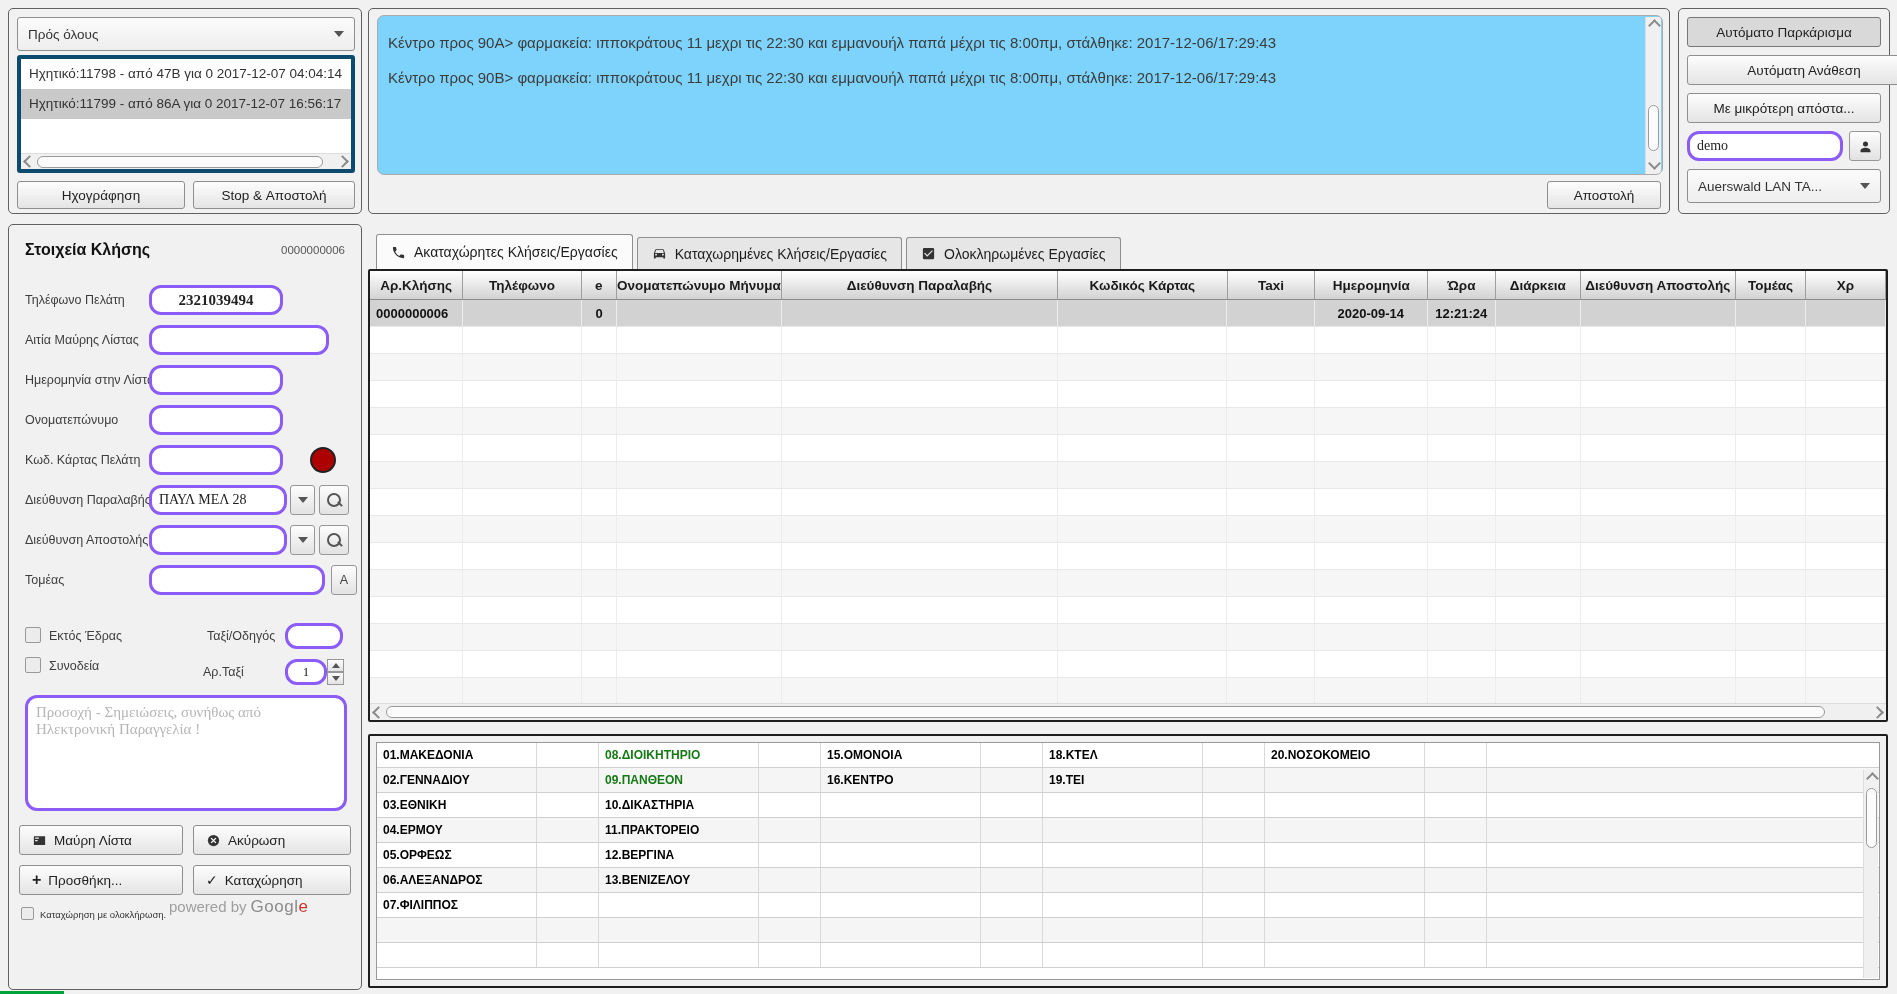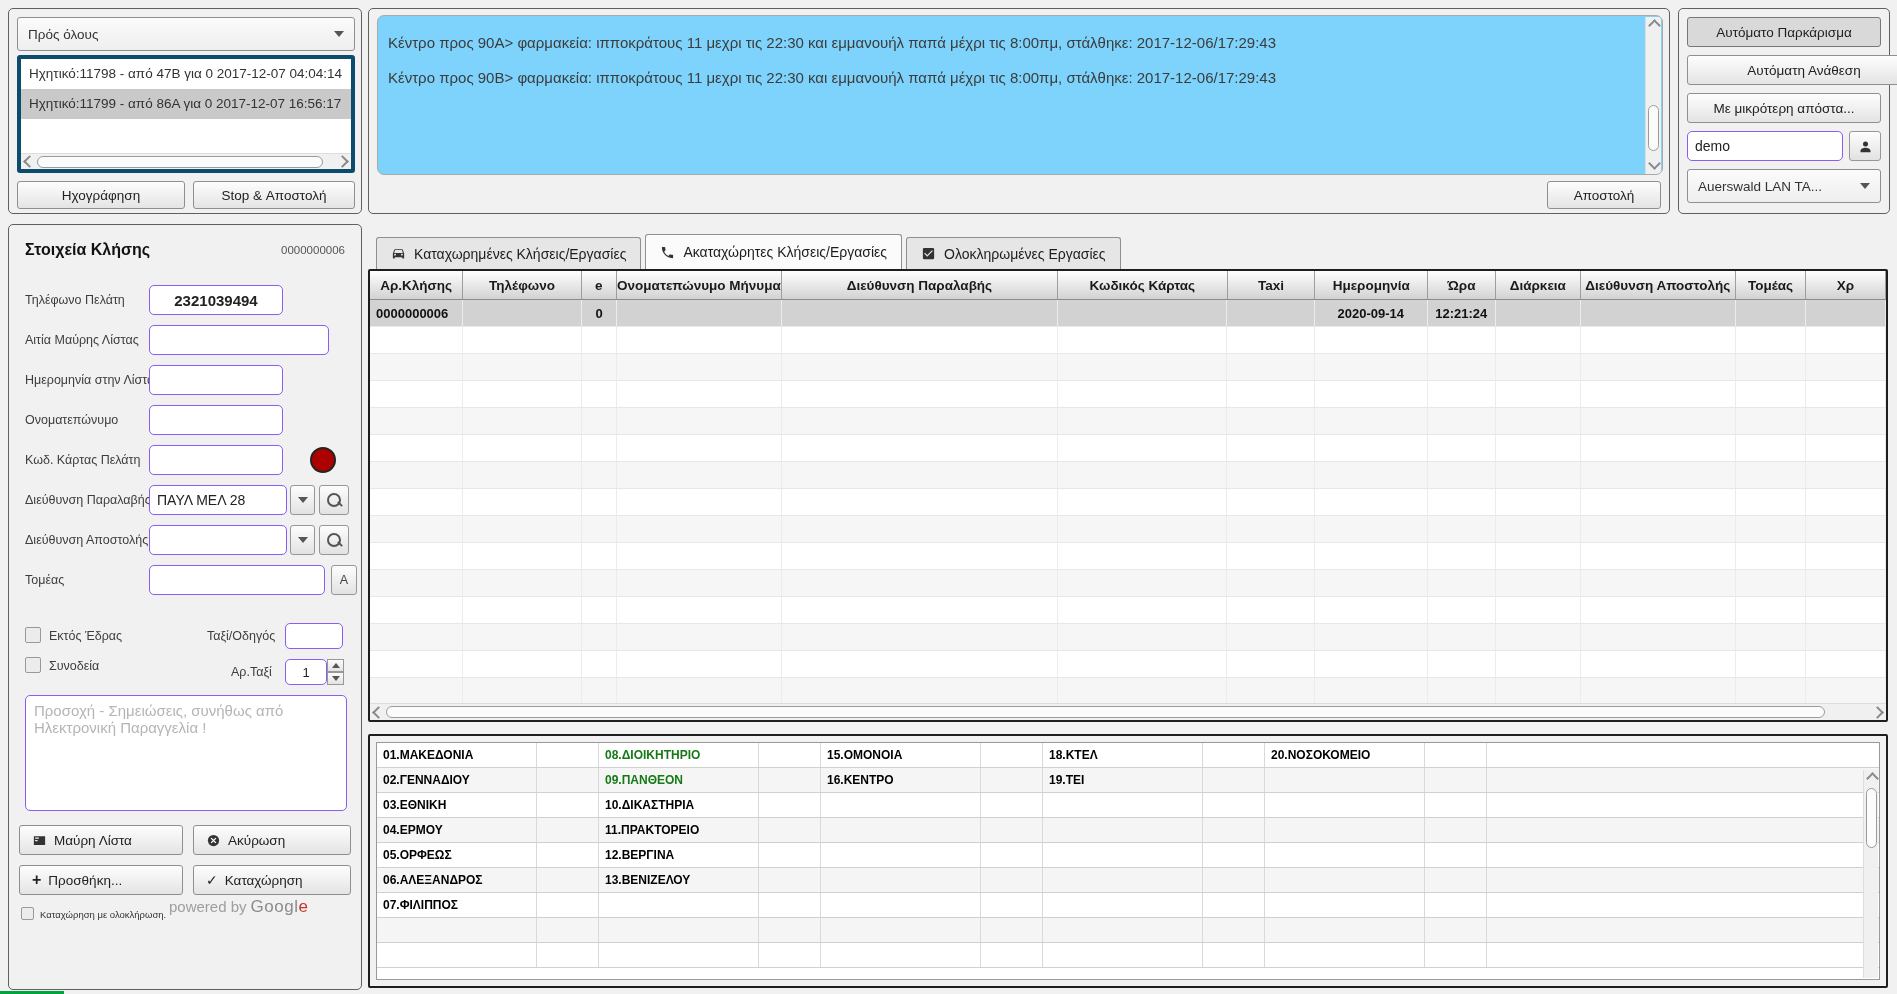--- a/index.html
+++ b/index.html
@@ -3,22 +3,22 @@
 <meta charset="utf-8">
 <style>
   html,body{margin:0;padding:0;background:#e9e9e9;}
   #app{position:relative;width:1897px;height:994px;background:#f1f1f1;overflow:hidden;
        font-family:"Liberation Sans","DejaVu Sans",sans-serif;color:#222;}
   .panel{position:absolute;border:1px solid #606060;border-radius:5px;background:#f1f1f1;box-sizing:border-box;}
   .btn{position:absolute;display:flex;align-items:center;justify-content:center;gap:7px;
        background:linear-gradient(#fdfdfd,#e4e4e4);border:1px solid #8f8f8f;border-radius:3px;
        font-size:13.5px;color:#222;box-sizing:border-box;cursor:default;}
   .btn.pressed{background:#d9d9d9;border-color:#777;}
-  .input{position:absolute;background:#fff;border:1px solid #8b5cf6;border-radius:5px;box-sizing:border-box;
-         font-family:Liberation Sans, sans-serif;font-size:13px;color:#222;padding:0 7px;outline:none;}
+  .input{position:absolute;background:#fff;border:3px solid #8b5cf6;border-radius:12px;box-sizing:border-box;
+         font-family:Liberation Serif, serif;font-size:13px;color:#222;padding:0 7px;outline:none;}
   input.input::placeholder,textarea.input::placeholder{color:#b5b5b5;}
   .selectbox{position:absolute;display:flex;align-items:center;background:linear-gradient(#fbfbfb,#eee);
          border:1px solid #8f8f8f;border-radius:3px;box-sizing:border-box;font-size:13.5px;color:#333;padding:16px 10px;}
   .selectbox .txt{flex:1;overflow:hidden;white-space:nowrap;}
   .arrow-down{width:0;height:0;border-left:5px solid transparent;border-right:5px solid transparent;border-top:6px solid #555;}
   .chev{display:inline-block;width:7px;height:7px;border-right:2px solid #8a8a8a;border-bottom:2px solid #8a8a8a;}
   .chev.left{transform:rotate(135deg);} .chev.right{transform:rotate(-45deg);}
   .chev.up{transform:rotate(-135deg);} .chev.down{transform:rotate(45deg);}
   .label{position:absolute;font-size:12.5px;color:#3d3d3d;white-space:nowrap;}
   .checkbox{position:absolute;width:16px;height:16px;background:#ececec;border:1px solid #999;border-radius:2px;box-sizing:border-box;}
@@ -216,21 +216,21 @@
     </div>
 
     <div class="checkbox" style="left:16px;top:402px;"></div>
     <div class="label" style="left:40px;top:404px;">Εκτός Έδρας</div>
     <div class="checkbox" style="left:16px;top:432px;"></div>
     <div class="label" style="left:40px;top:434px;">Συνοδεία</div>
 
     <div class="label" style="left:198px;top:404px;">Ταξί/Οδηγός</div>
     <input class="input" style="left: 276px; top: 398px; width: 58px; height: 26px;">
 
-    <div class="label" style="left:222px;top:440px;">Αρ.Ταξί</div>
+    <div class="label" style="left:194px;top:440px;">Αρ.Ταξί</div>
     <input class="input" style="left: 276px; top: 434px; width: 42px; height: 26px; text-align: center;" value="1">
     <div class="spin" style="left:318px;top:434px;height:26px;">
       <div>
           <span class="tri-up"></span>
         </div>
       <div>
           <span class="tri-dn"></span>
         </div>
     </div>
 
@@ -261,31 +261,31 @@
     <div class="checkbox" style="left:12px;top:682px;width:13px;height:13px;"></div>
     <div class="label small-check-label" style="left:31px;top:684px;">Καταχώρηση με ολοκλήρωση.</div>
 
     <div style="position:absolute;left:160px;top:672px;display:flex;align-items:baseline;gap:4px;">
       <span style="font-size:15px;color:#9e9e9e;">powered by</span>
       <span class="google"><span>G</span><span>o</span><span>o</span><span>g</span><span>l</span><span>e</span></span>
     </div>
   </div>
 
   <div class="tabs">
+    <div class="tab active">
+      <svg class="ic" viewBox="0 0 24 24">
+          <path d="M6.6 10.8c1.5 2.9 3.8 5.2 6.7 6.7l2.2-2.2c.3-.3.7-.4 1-.2 1.1.4 2.3.6 3.5.6.6 0 1 .4 1 1V20c0 .6-.4 1-1 1C10.8 21 3 13.2 3 4c0-.6.4-1 1-1h3.3c.6 0 1 .4 1 1 0 1.2.2 2.4.6 3.5.1.3 0 .7-.2 1l-2.1 2.3z"></path>
+        </svg>
+      <span>Ακαταχώρητες Κλήσεις/Εργασίες</span>
+    </div>
     <div class="tab">
       <svg class="ic" viewBox="0 0 24 24">
           <path d="M18.9 6c-.2-.6-.8-1-1.4-1H6.5c-.6 0-1.2.4-1.4 1L3 12v7c0 .6.4 1 1 1h1c.6 0 1-.4 1-1v-1h12v1c0 .6.4 1 1 1h1c.6 0 1-.4 1-1v-7l-2.1-6zM6.5 15.5c-.8 0-1.5-.7-1.5-1.5s.7-1.5 1.5-1.5S8 13.2 8 14s-.7 1.5-1.5 1.5zm11 0c-.8 0-1.5-.7-1.5-1.5s.7-1.5 1.5-1.5 1.5.7 1.5 1.5-.7 1.5-1.5 1.5zM5 11l1.5-4.5h11L19 11H5z"></path>
         </svg>
       <span>Καταχωρημένες Κλήσεις/Εργασίες</span>
-    </div>
-    <div class="tab active">
-      <svg class="ic" viewBox="0 0 24 24">
-          <path d="M6.6 10.8c1.5 2.9 3.8 5.2 6.7 6.7l2.2-2.2c.3-.3.7-.4 1-.2 1.1.4 2.3.6 3.5.6.6 0 1 .4 1 1V20c0 .6-.4 1-1 1C10.8 21 3 13.2 3 4c0-.6.4-1 1-1h3.3c.6 0 1 .4 1 1 0 1.2.2 2.4.6 3.5.1.3 0 .7-.2 1l-2.1 2.3z"></path>
-        </svg>
-      <span>Ακαταχώρητες Κλήσεις/Εργασίες</span>
     </div>
     <div class="tab">
       <svg class="ic" viewBox="0 0 24 24">
           <path d="M19 3H5a2 2 0 0 0-2 2v14a2 2 0 0 0 2 2h14a2 2 0 0 0 2-2V5a2 2 0 0 0-2-2zm-9 14-5-5 1.4-1.4L10 14.2l7.6-7.6L19 8l-9 9z"></path>
         </svg>
       <span>Ολοκληρωμένες Εργασίες</span>
     </div>
   </div>
 
   <div class="calls-table">

